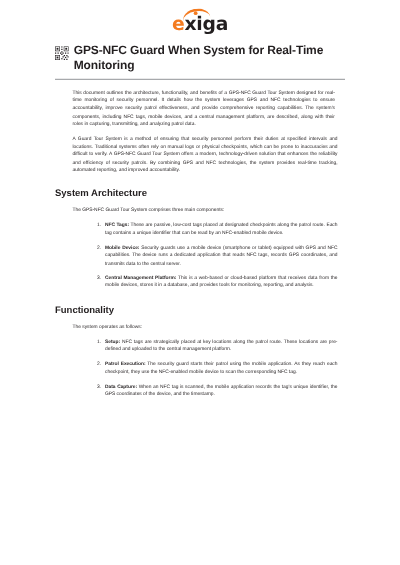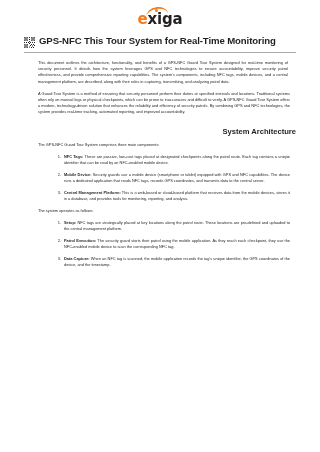--- a/index.html
+++ b/index.html
@@ -12,21 +12,21 @@
     background: #ffffff;
     font-family: "Liberation Sans", sans-serif;
     color: #231f20;
     overflow: hidden;
   }
   .page {
     width: 320px;
     height: 452px;
     position: relative;
     box-sizing: border-box;
-    padding: 0 24px;
+    padding: 0 44px;
   }
 
   
   .logo-wrap {
     width: 100%;
     display: flex;
     justify-content: center;
     align-items: center;
     padding-top: 12px;
     padding-bottom: 6px;
@@ -103,21 +103,21 @@
   }
   .intro-block { padding-left: 14px; padding-right: 8px; }
 
   h2.section {
     font-size: 7.6px;
     line-height: 9px;
     font-weight: bold;
     margin: 9px 0 6px 0;
     color: #231f20;
   }
-  h2.section.tight { margin-top: 11px; text-align: right; }
+  h2.section.tight { margin-top: 11px; }
 
   .indent { padding-left: 14px; padding-right: 6px; }
 
   ol.numlist {
     margin: 0 0 0 0;
     padding-left: 24px;
     list-style: decimal;
   }
   ol.numlist > li {
     font-size: 3.9px;
@@ -167,21 +167,21 @@
         <rect x="14" y="14" width="2" height="2"></rect>
         <rect x="18" y="14" width="2" height="2"></rect>
         <rect x="12" y="16" width="2" height="2"></rect>
         <rect x="16" y="17" width="2" height="2"></rect>
         <rect x="20" y="16" width="2" height="2"></rect>
         <rect x="10" y="19" width="2" height="2"></rect>
         <rect x="14" y="20" width="2" height="2"></rect>
         <rect x="18" y="20" width="2" height="2"></rect>
       </g>
     </svg>
-    <h1 class="doc-title">GPS-NFC This Tour System for Real-Time Monitoring</h1>
+    <h1 class="doc-title">GPS-NFC Guard When System for Real-Time Monitoring</h1>
   </div>
 
   <hr class="rule">
 
   <div class="intro-block">
     <p class="body">This document outlines the architecture, functionality, and benefits of a GPS-NFC Guard Tour System designed for real-time monitoring of security personnel. It details how the system leverages GPS and NFC technologies to ensure accountability, improve security patrol effectiveness, and provide comprehensive reporting capabilities. The system's components, including NFC tags, mobile devices, and a central management platform, are described, along with their roles in capturing, transmitting, and analyzing patrol data.</p>
   </div>
 
   <div class="indent">
     <p class="body">A Guard Tour System is a method of ensuring that security personnel perform their duties at specified intervals and locations. Traditional systems often rely on manual logs or physical checkpoints, which can be prone to inaccuracies and difficult to verify. A GPS-NFC Guard Tour System offers a modern, technology-driven solution that enhances the reliability and efficiency of security patrols. By combining GPS and NFC technologies, the system provides real-time tracking, automated reporting, and improved accountability.</p>
@@ -190,20 +190,21 @@
   <h2 class="section tight">System Architecture</h2>
   <div class="indent">
     <p class="body">The GPS-NFC Guard Tour System comprises three main components:</p>
     <ol class="numlist">
       <li><span class="lead">NFC Tags:</span><span> These are passive, low-cost tags placed at designated checkpoints along the patrol route. Each tag contains a unique identifier that can be read by an NFC-enabled mobile device.</span></li>
       <li><span class="lead">Mobile Device:</span><span> Security guards use a mobile device (smartphone or tablet) equipped with GPS and NFC capabilities. The device runs a dedicated application that reads NFC tags, records GPS coordinates, and transmits data to the central server.</span></li>
       <li><span class="lead">Central Management Platform:</span><span> This is a web-based or cloud-based platform that receives data from the mobile devices, stores it in a database, and provides tools for monitoring, reporting, and analysis.</span></li>
     </ol>
   </div>
 
+  <h2 class="section tight">Functionality</h2>
   <div class="indent">
     <p class="body">The system operates as follows:</p>
     <ol class="numlist">
       <li><span class="lead">Setup:</span><span> NFC tags are strategically placed at key locations along the patrol route. These locations are pre-defined and uploaded to the central management platform.</span></li>
       <li><span class="lead">Patrol Execution:</span><span> The security guard starts their patrol using the mobile application. As they reach each checkpoint, they use the NFC-enabled mobile device to scan the corresponding NFC tag.</span></li>
       <li><span class="lead">Data Capture:</span><span> When an NFC tag is scanned, the mobile application records the tag's unique identifier, the GPS coordinates of the device, and the timestamp.</span></li>
     </ol>
   </div>
 
 </div>

